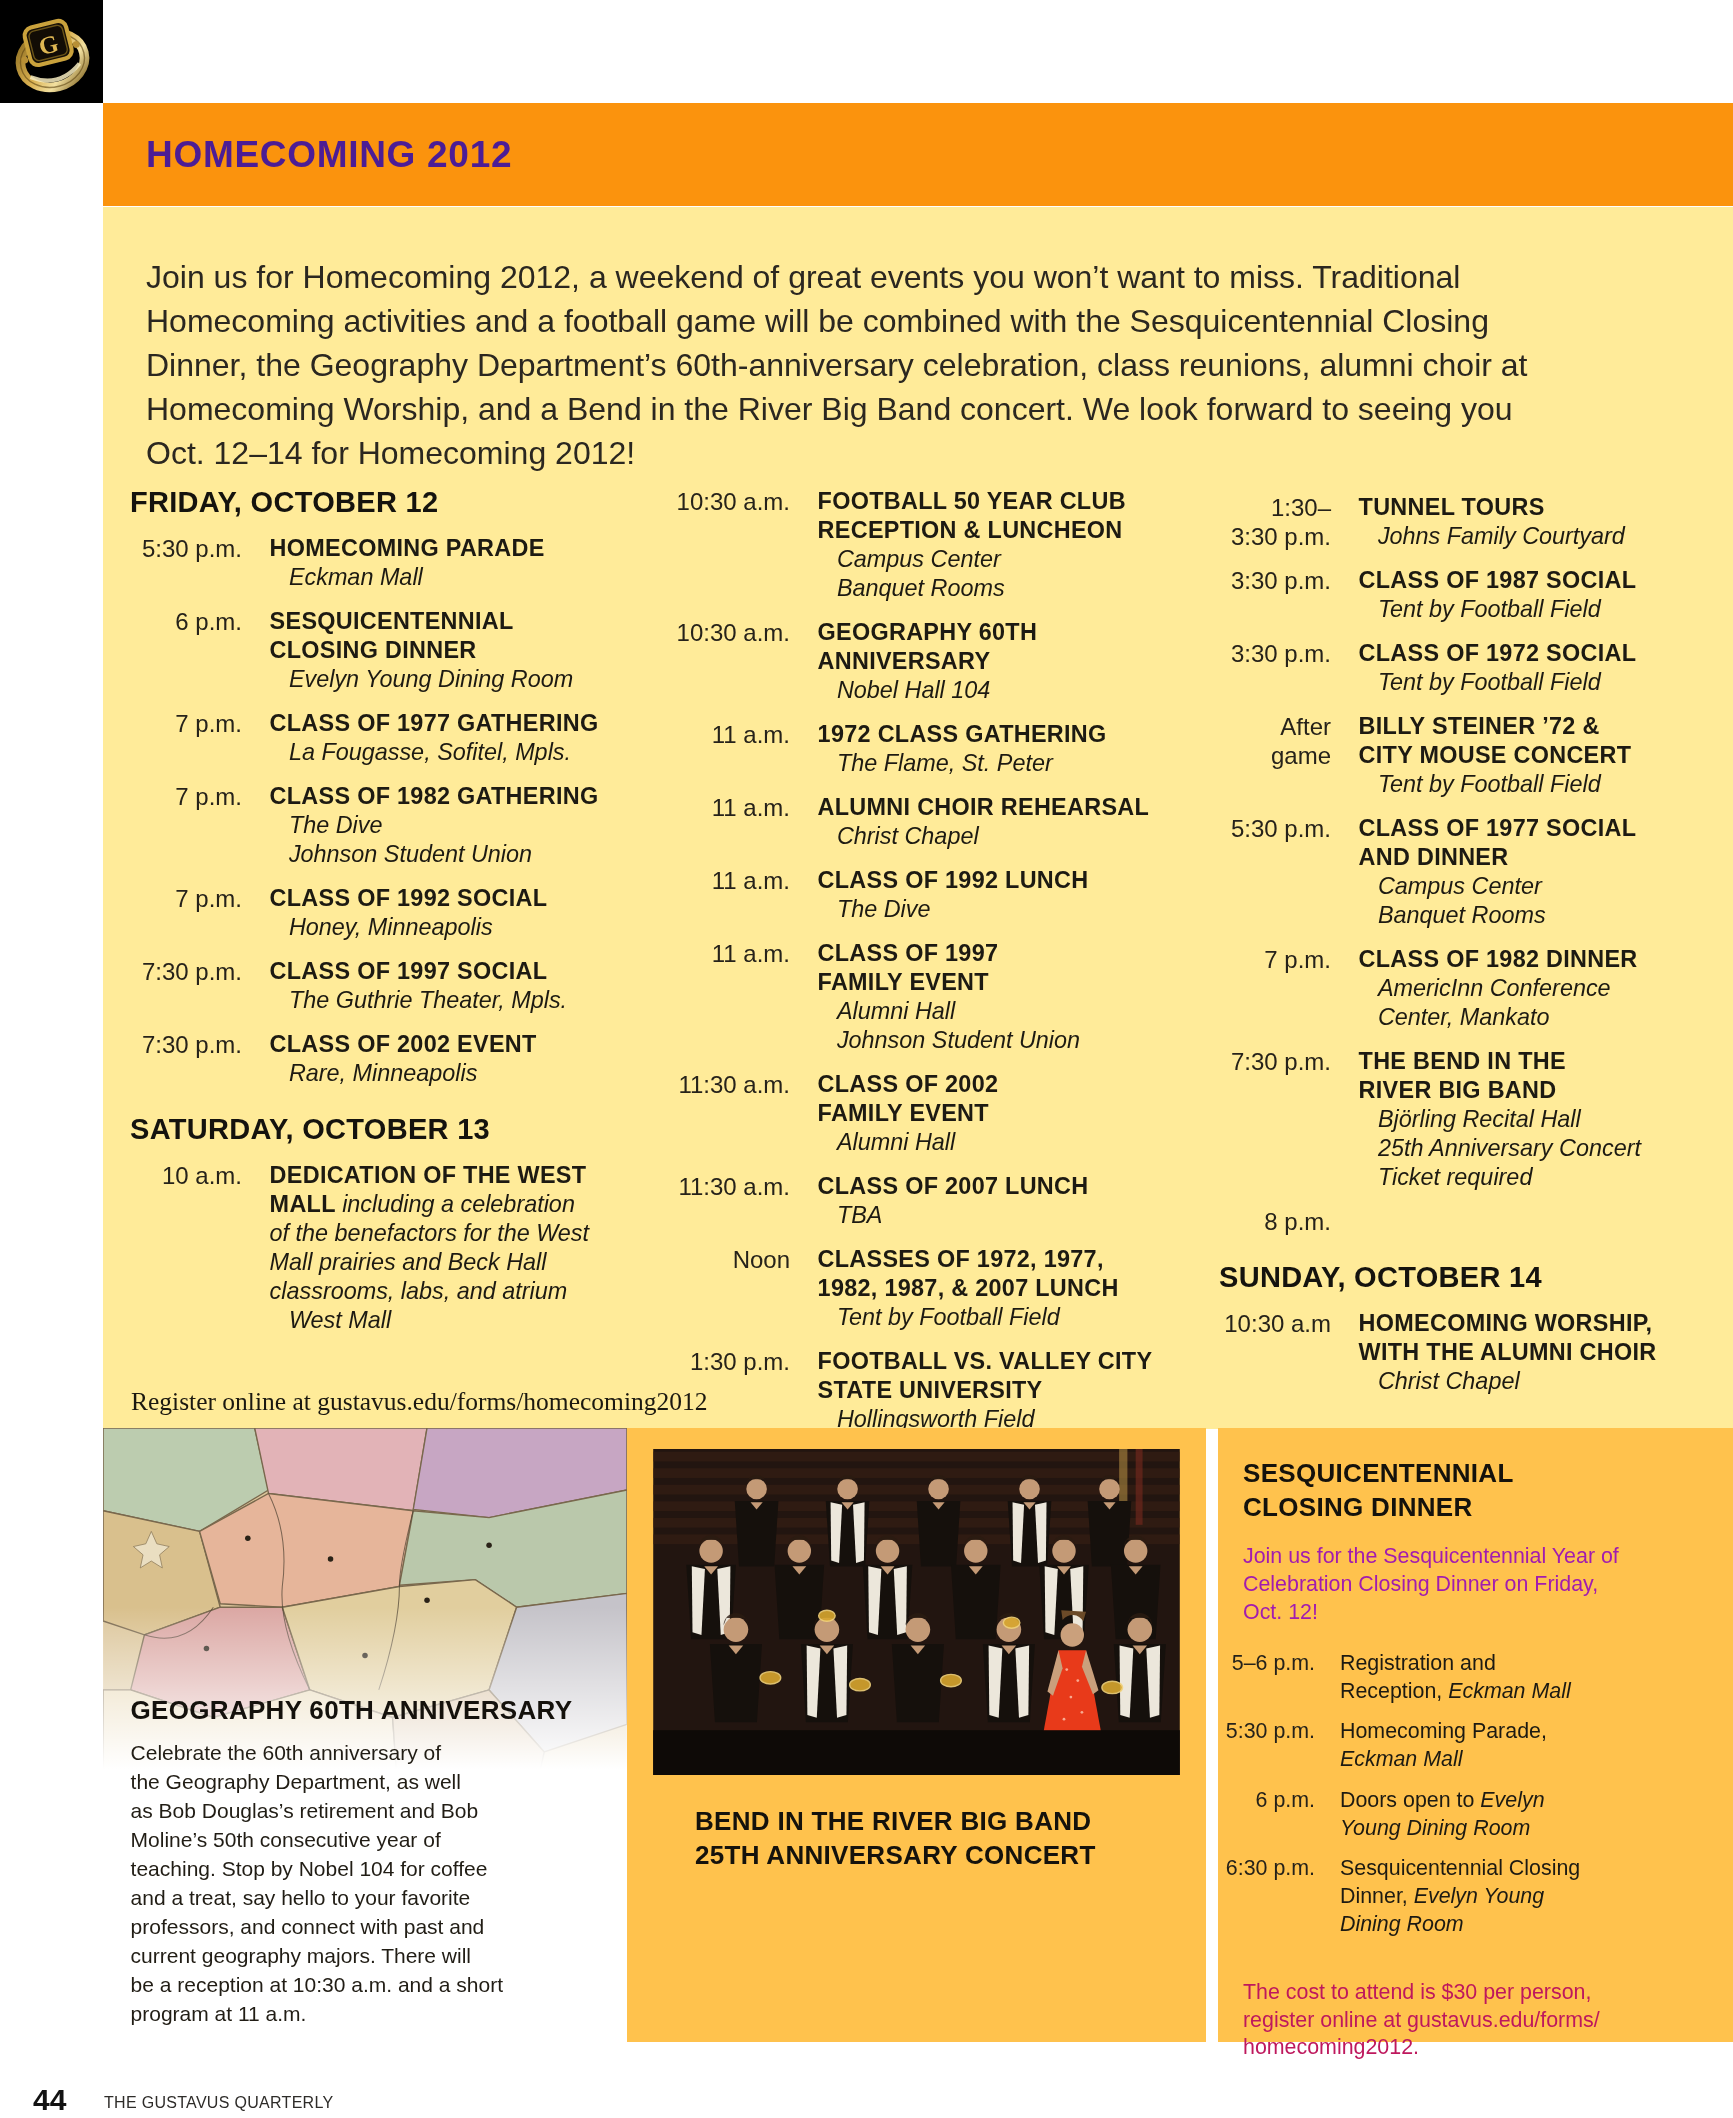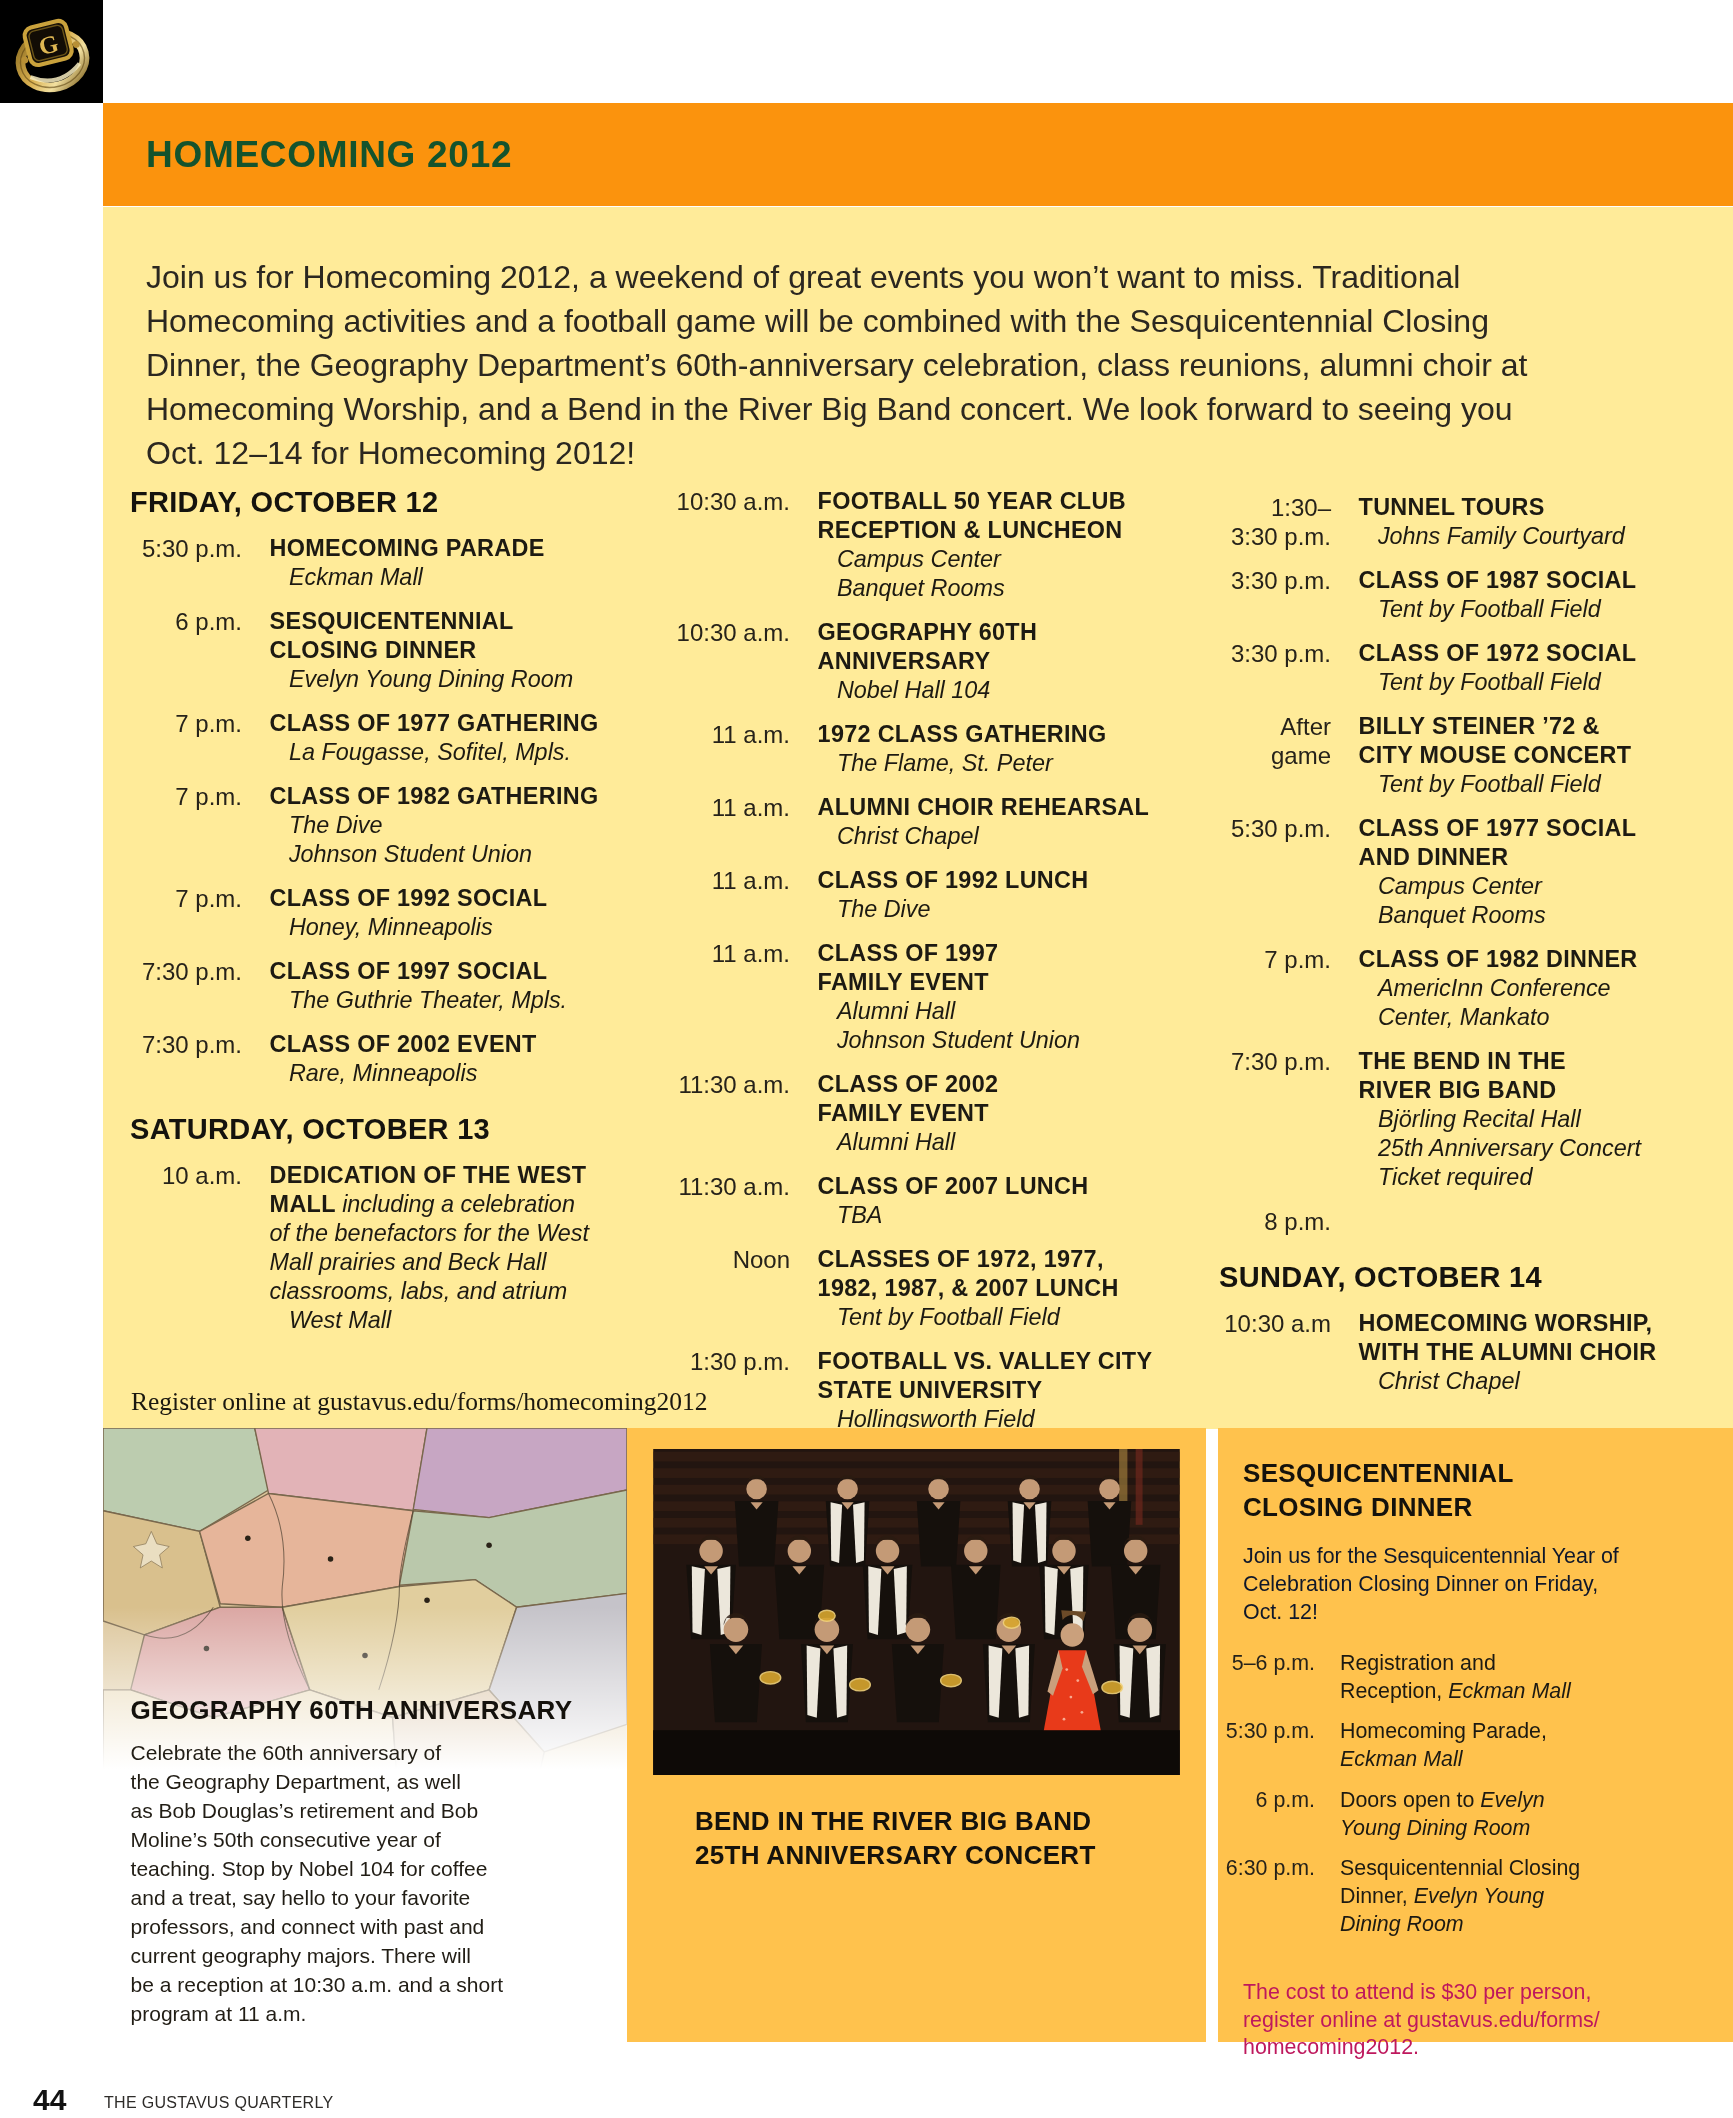--- a/index.html
+++ b/index.html
@@ -5,21 +5,21 @@
   html,body{margin:0;padding:0;background:#ffffff;}
   body{width:1733px;height:2119px;position:relative;font-family:"Liberation Sans",sans-serif;color:#1d1a14;overflow:hidden;}
   .abs{position:absolute;}
 
   
   .logo-box{left:0;top:0;width:103px;height:103px;background:#000;}
   .logo-box svg{display:block;}
 
   
   .header-band{left:103px;top:103px;width:1630px;height:103px;background:#FB930D;}
-  .header-title{padding-left:43px;line-height:103px;font-size:37px;font-weight:bold;letter-spacing:0.7px;color:#14532d;}
+  .header-title{padding-left:43px;line-height:103px;font-size:37px;font-weight:bold;letter-spacing:0.7px;color:#4c1d95;}
 
   
   .yellow{left:103px;top:207px;width:1630px;height:1222px;background:#FFEB99;}
   .intro{left:146px;top:255px;font-size:32px;line-height:44px;color:#2b2720;}
   .intro div{white-space:pre;}
 
   .col{display:flex;flex-direction:column;gap:15px;margin-top:10px;}
   .col-0{left:121px;top:476px;width:538px;}
   .col-1{left:669px;top:477px;width:538px;}
   .col-2{left:1210px;top:483px;width:510px;}
@@ -46,21 +46,21 @@
   .mid-panel{left:627px;top:1428px;width:579px;height:614px;background:#FFC24D;}
   .photo-frame{left:26px;top:21.4px;width:527px;height:326px;}
   .bb-title{left:68px;top:376px;font-size:26px;font-weight:bold;line-height:34px;color:#15120c;letter-spacing:0.3px;}
   .bb-title div{white-space:pre;}
   .bb-body{left:68px;top:461px;font-size:21.4px;line-height:30px;color:#211d15;}
   .bb-body div{white-space:pre;}
 
   .right-panel{left:1218px;top:1428px;width:516px;height:614px;background:#FFC24D;}
   .sq-title{left:25px;top:27.6px;font-size:26px;font-weight:bold;line-height:34px;color:#15120c;letter-spacing:0.3px;}
   .sq-title div{white-space:pre;}
-  .sq-intro{left:25px;top:114px;font-size:21.4px;line-height:28px;color:#0f172a;}
+  .sq-intro{left:25px;top:114px;font-size:21.4px;line-height:28px;color:#a21caf;}
   .sq-intro div{white-space:pre;}
   .sq-sched{left:0;top:221px;width:516px;display:flex;flex-direction:column;gap:12.4px;}
   .sq-sched .ev-time{flex:0 0 97px;font-size:21.4px;line-height:28px;}
   .sq-sched .ev-main{margin-left:25px;font-size:21.4px;line-height:28px;}
   .r-line{white-space:pre;}
   .r-line .i-part{font-style:italic;}
   .sq-cost{left:25px;top:551px;font-size:21.4px;line-height:27.6px;color:#be185d;}
   .sq-cost div{white-space:pre;}
 
   .page-num{left:33px;top:2083px;font-size:30px;font-weight:bold;color:#121212;}

